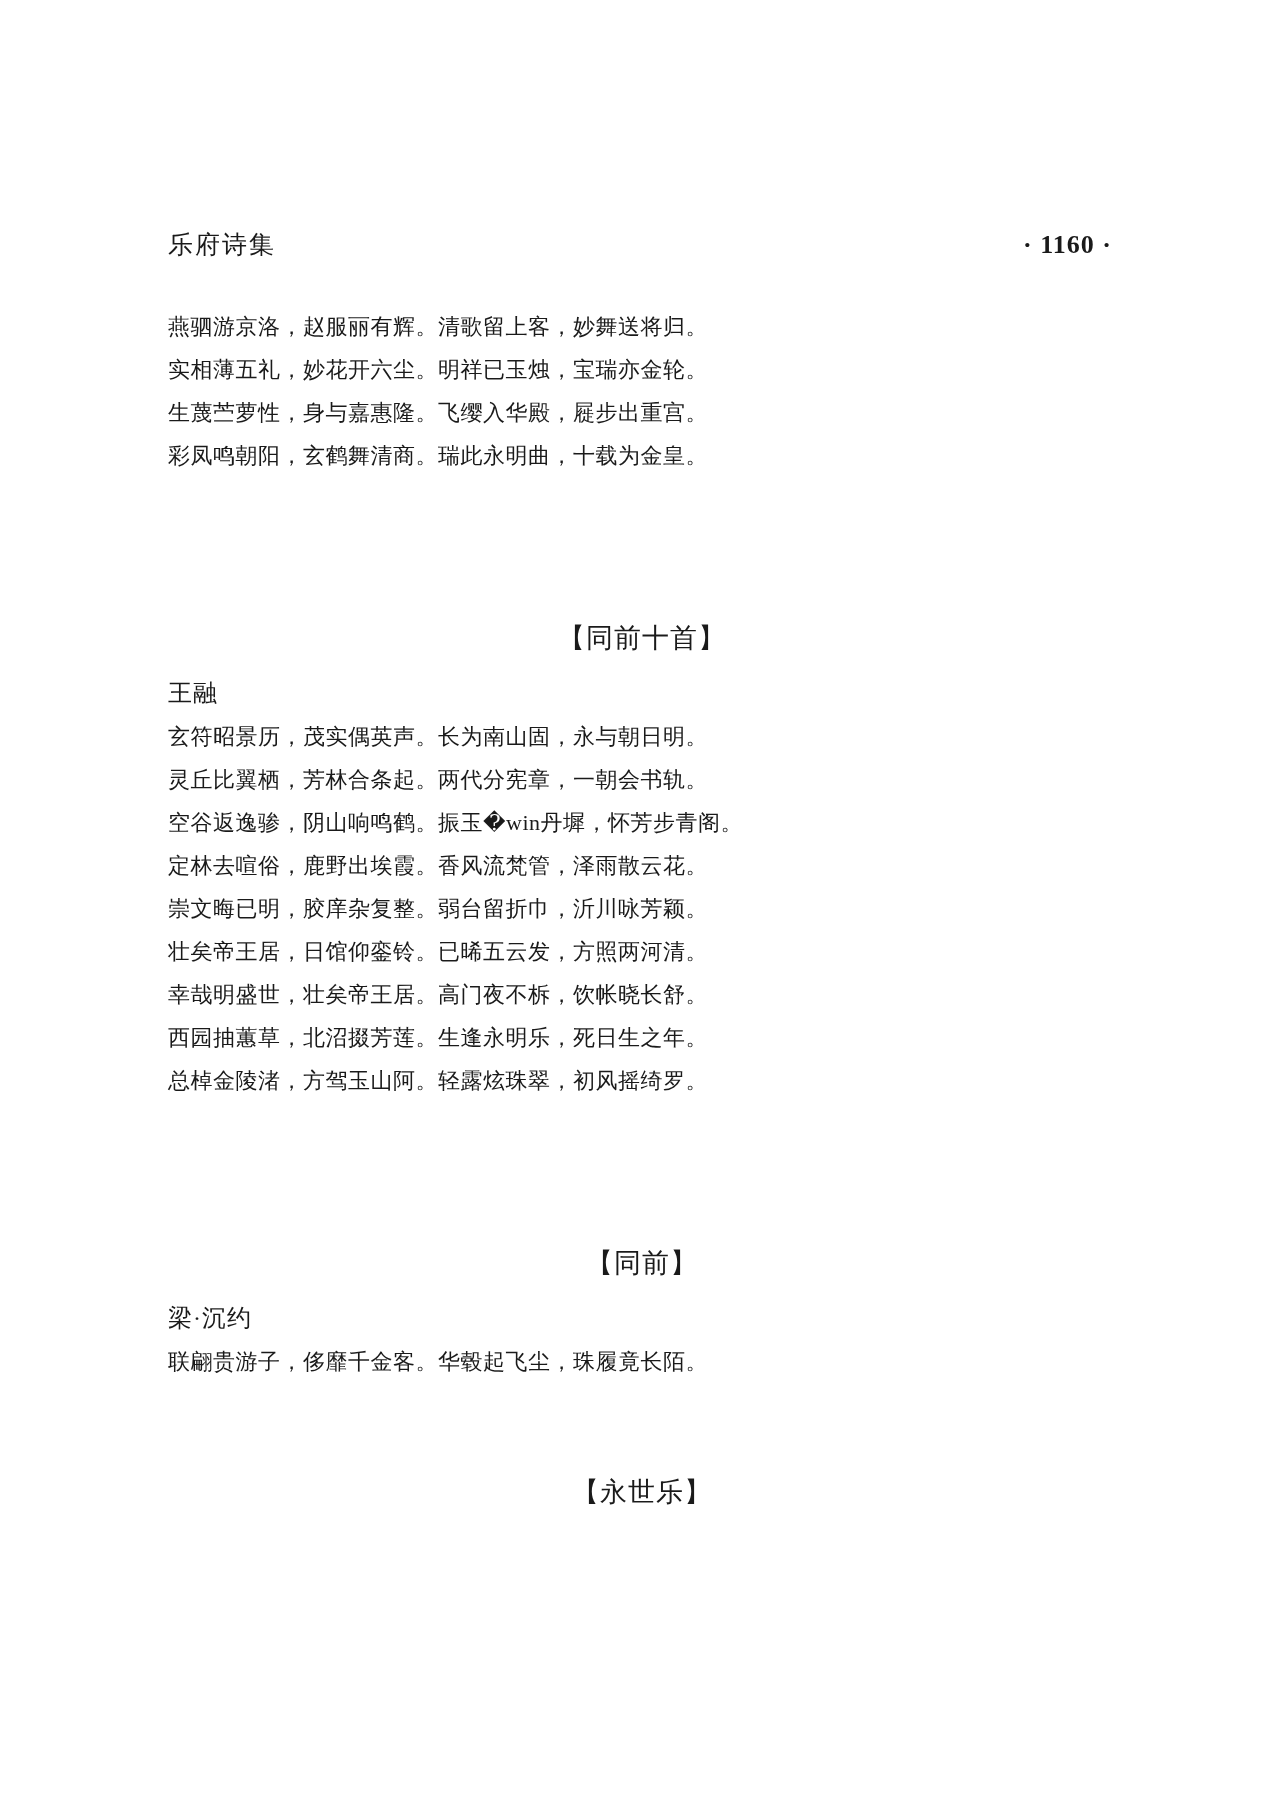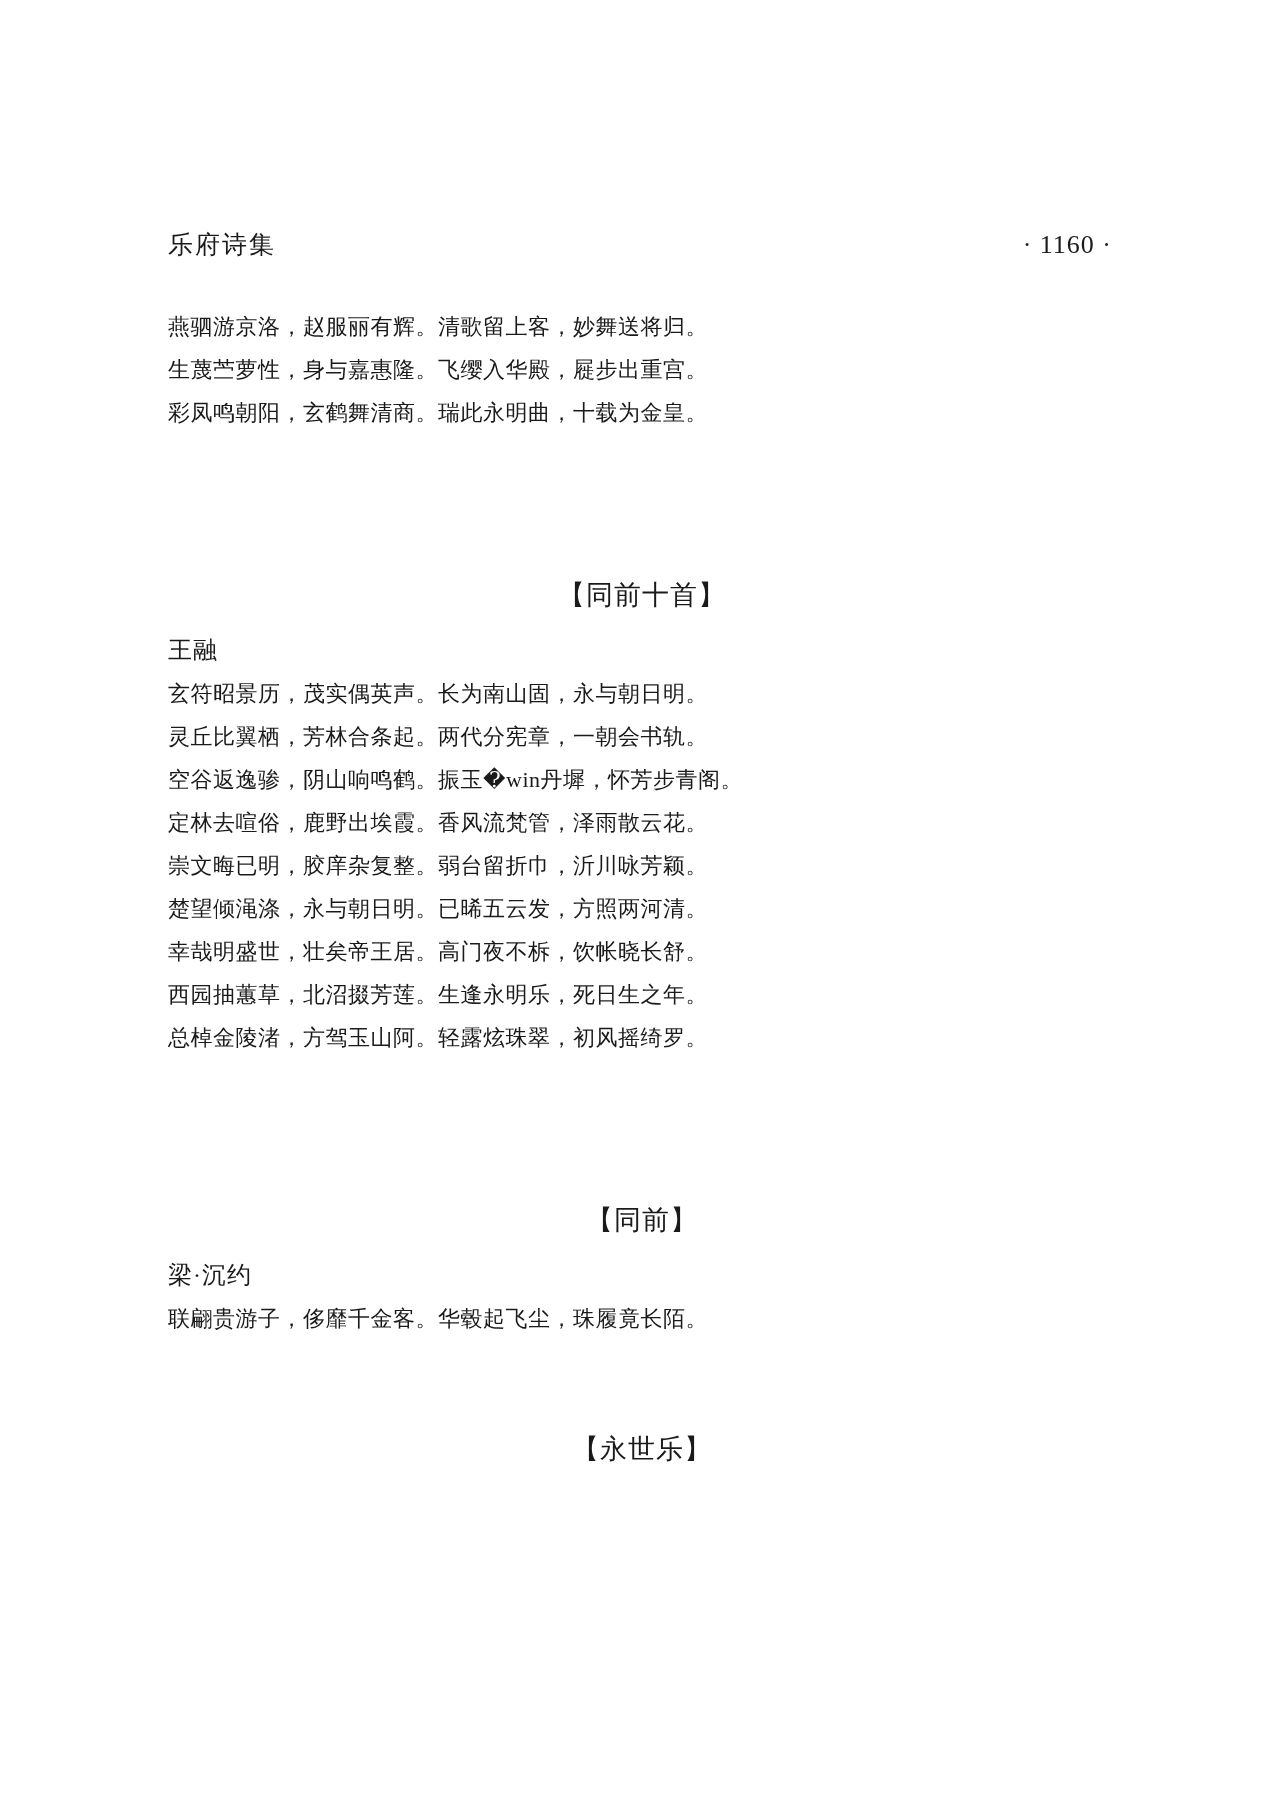--- a/index.html
+++ b/index.html
@@ -39,20 +39,21 @@
     letter-spacing: 2px;
     margin-bottom: 44px;
   }
   .running-head .title {
     font-family: "Liberation Serif", "DejaVu Serif", serif;
   }
   .running-head .folio {
     font-size: 26px;
     letter-spacing: 1px;
     padding-right: 4px;
+    font-weight: bold;
   }
   
   .verse-block {
     margin: 0;
   }
   .verse-line {
     font-size: 22px;
     line-height: 43px;
     letter-spacing: 0.5px;
     white-space: pre;
@@ -80,37 +81,38 @@
 <div class="page">
   <div class="content">
 
     <div class="running-head">
       <span class="title">乐府诗集</span>
       <span class="folio">· 1160 ·</span>
     </div>
 
     <div class="verse-block">
       <div class="verse-line">燕驷游京洛，赵服丽有辉。清歌留上客，妙舞送将归。</div>
+      <div class="verse-line">实相薄五礼，妙花开六尘。明祥已玉烛，宝瑞亦金轮。</div>
       <div class="verse-line">生蔑苎萝性，身与嘉惠隆。飞缨入华殿，屣步出重宫。</div>
       <div class="verse-line">彩凤鸣朝阳，玄鹤舞清商。瑞此永明曲，十载为金皇。</div>
     </div>
 
     <div class="gap-lg"></div>
 
     <div class="section-heading">【同前十首】</div>
     <div class="gap-xs"></div>
     <div class="author">王融</div>
 
     <div class="verse-block">
       <div class="verse-line">玄符昭景历，茂实偶英声。长为南山固，永与朝日明。</div>
       <div class="verse-line">灵丘比翼栖，芳林合条起。两代分宪章，一朝会书轨。</div>
       <div class="verse-line">空谷返逸骖，阴山响鸣鹤。振玉�win丹墀，怀芳步青阁。</div>
       <div class="verse-line">定林去喧俗，鹿野出埃霞。香风流梵管，泽雨散云花。</div>
       <div class="verse-line">崇文晦已明，胶庠杂复整。弱台留折巾，沂川咏芳颖。</div>
-      <div class="verse-line">楚望倾渑涤，永与朝日明。已晞五云发，方照两河清。</div>
+      <div class="verse-line">壮矣帝王居，日馆仰銮铃。已晞五云发，方照两河清。</div>
       <div class="verse-line">幸哉明盛世，壮矣帝王居。高门夜不柝，饮帐晓长舒。</div>
       <div class="verse-line">西园抽蕙草，北沼掇芳莲。生逢永明乐，死日生之年。</div>
       <div class="verse-line">总棹金陵渚，方驾玉山阿。轻露炫珠翠，初风摇绮罗。</div>
     </div>
 
     <div class="gap-lg"></div>
 
     <div class="section-heading">【同前】</div>
     <div class="gap-xs"></div>
     <div class="author">梁·沉约</div>

